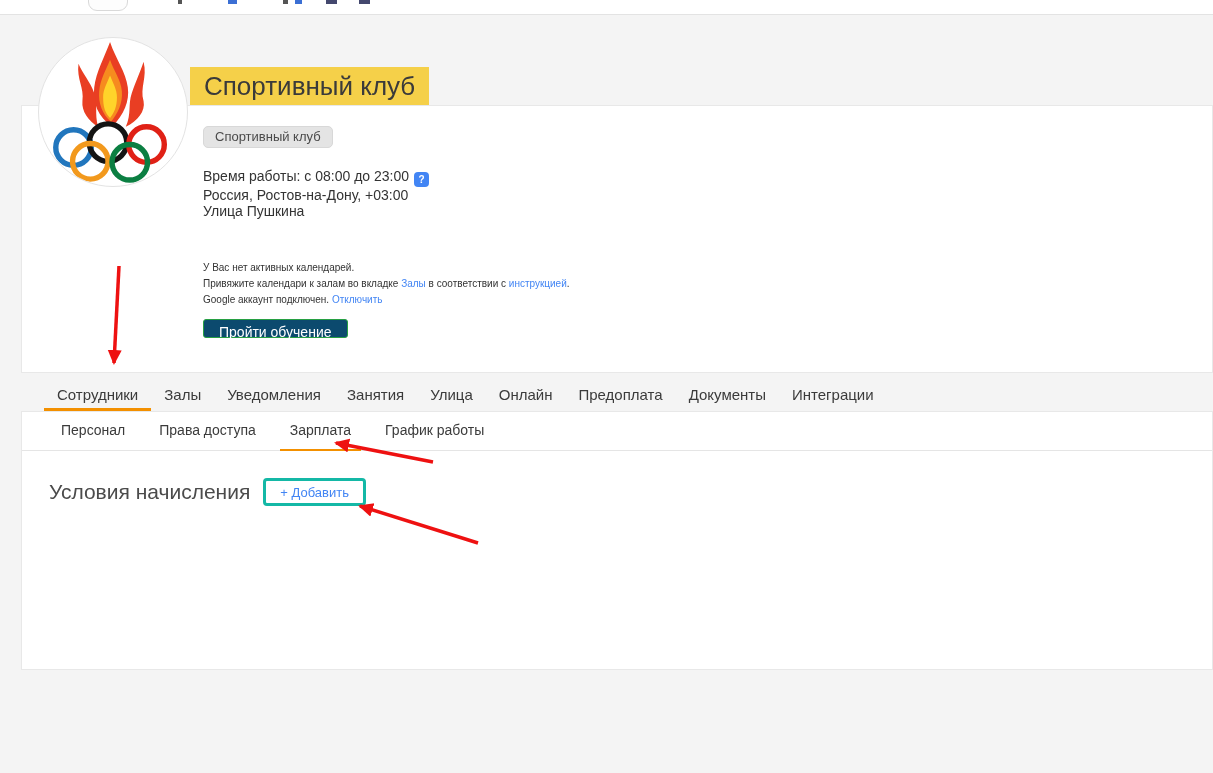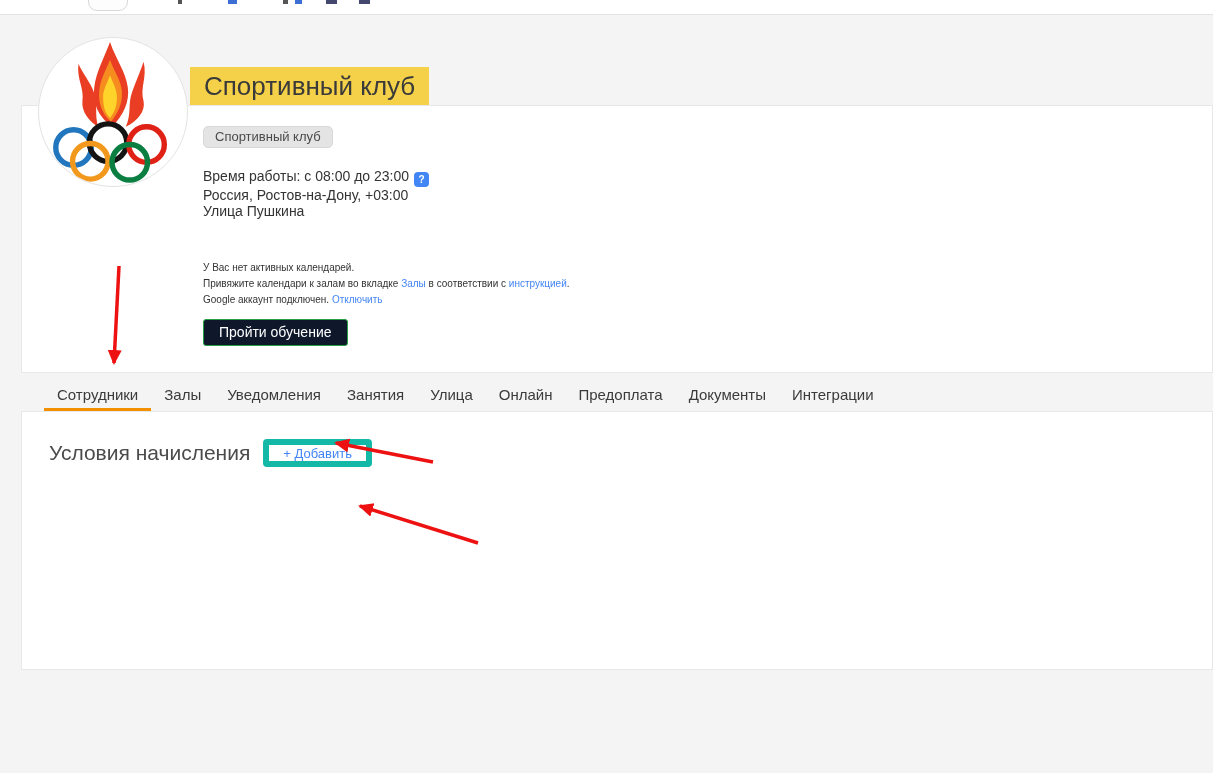--- a/index.html
+++ b/index.html
@@ -20,34 +20,34 @@
     background:#fff;border:1px solid #e3e3e3;box-sizing:border-box;z-index:3;overflow:hidden;}
   .club-title{position:absolute;left:190px;top:67px;height:38px;line-height:38px;padding:0 14px;
     background:#f5d049;font-size:26px;color:#3a3a3a;white-space:nowrap;z-index:2;}
   .club-badge{position:absolute;left:203px;top:126px;height:20px;line-height:20px;padding:0 11px;
     background:#e4e4e4;border:1px solid #d8d8d8;border-radius:5px;font-size:13px;color:#4a4a4a;z-index:2;}
   .club-info{position:absolute;left:203px;top:168px;font-size:14px;line-height:16px;color:#333;z-index:2;}
   .help-icon{display:inline-block;width:15px;height:15px;line-height:15px;margin-left:5px;border-radius:4px;
     background:#4285f4;color:#fff;font-size:10px;font-weight:bold;text-align:center;vertical-align:-2px;cursor:pointer;}
   .cal-block{position:absolute;left:203px;top:260px;font-size:10px;line-height:16px;color:#333;z-index:2;}
   .cal-block a{color:#4285f4;text-decoration:none;cursor:pointer;}
-  .train-btn{position:absolute;left:203px;top:319px;height:27px;line-height:25px;padding:0 15px;
-    background:#0f172a;border:1px solid #27a043;border-radius:3px;color:#fff;font-size:14px;cursor:pointer;z-index:2;}
+  .train-btn{position:absolute;left:203px;top:319px;height:19px;line-height:25px;padding:0 15px;
+    background:#0c4a6e;border:1px solid #27a043;border-radius:3px;color:#fff;font-size:14px;cursor:pointer;z-index:2;}
   
   .tabs{position:absolute;left:44px;top:382px;display:flex;z-index:2;}
   .tab{padding:0 13px;line-height:26px;font-size:15px;color:#3b3b3b;border-bottom:3px solid transparent;cursor:pointer;white-space:nowrap;}
   .tab.active{border-bottom-color:#f39000;}
   
   .card2{top:411px;width:1192px;height:259px;}
   .subtabs{display:flex;gap:14px;padding-left:29px;border-bottom:1px solid #e5e5e5;}
   .subtab{padding:0 10px;line-height:37px;font-size:14px;color:#3b3b3b;border-bottom:2px solid transparent;margin-bottom:-1px;cursor:pointer;white-space:nowrap;}
   .subtab.active{border-bottom-color:#f39000;}
   .content-row{display:flex;align-items:center;padding:27px 7px 0 27px;}
   .content-heading{font-size:21px;color:#4b4b4b;}
-  .add-btn{margin-left:13px;height:28px;padding:0 14px;background:#fff;border:6px solid #14b8a6;border-radius:4px;
+  .add-btn{margin-left:13px;height:28px;padding:0 14px;background:#fff;border:3px solid #14b8a6;border-radius:4px;
     color:#4285f4;font-size:13px;font-family:"Liberation Sans",sans-serif;cursor:pointer;}
   
   .arrows{position:absolute;left:0;top:0;width:1213px;height:773px;z-index:9;pointer-events:none;}
 </style>
 </head>
 <body>
 
 <div class="topbar">
   <div class="topbar-pill"></div>
   <div class="frag" style="left:178px;width:4px;background:#555;"></div>
@@ -100,20 +100,26 @@
   <div class="tab">Уведомления</div>
   <div class="tab">Занятия</div>
   <div class="tab">Улица</div>
   <div class="tab">Онлайн</div>
   <div class="tab">Предоплата</div>
   <div class="tab">Документы</div>
   <div class="tab">Интеграции</div>
 </nav>
 
 <div class="card card2">
+  <div class="subtabs">
+    <div class="subtab">Персонал</div>
+    <div class="subtab">Права доступа</div>
+    <div class="subtab active">Зарплата</div>
+    <div class="subtab">График работы</div>
+  </div>
   <div class="content-row">
     <span class="content-heading">Условия начисления</span>
     <button class="add-btn">+ Добавить</button>
   </div>
 </div>
 
 <svg class="arrows">
   <defs>
     <marker id="ah" markerUnits="userSpaceOnUse" markerWidth="18" markerHeight="16" refX="13" refY="7" orient="auto">
       <path d="M0,0 L15,7 L0,14 Z" fill="#ee1111"></path>

